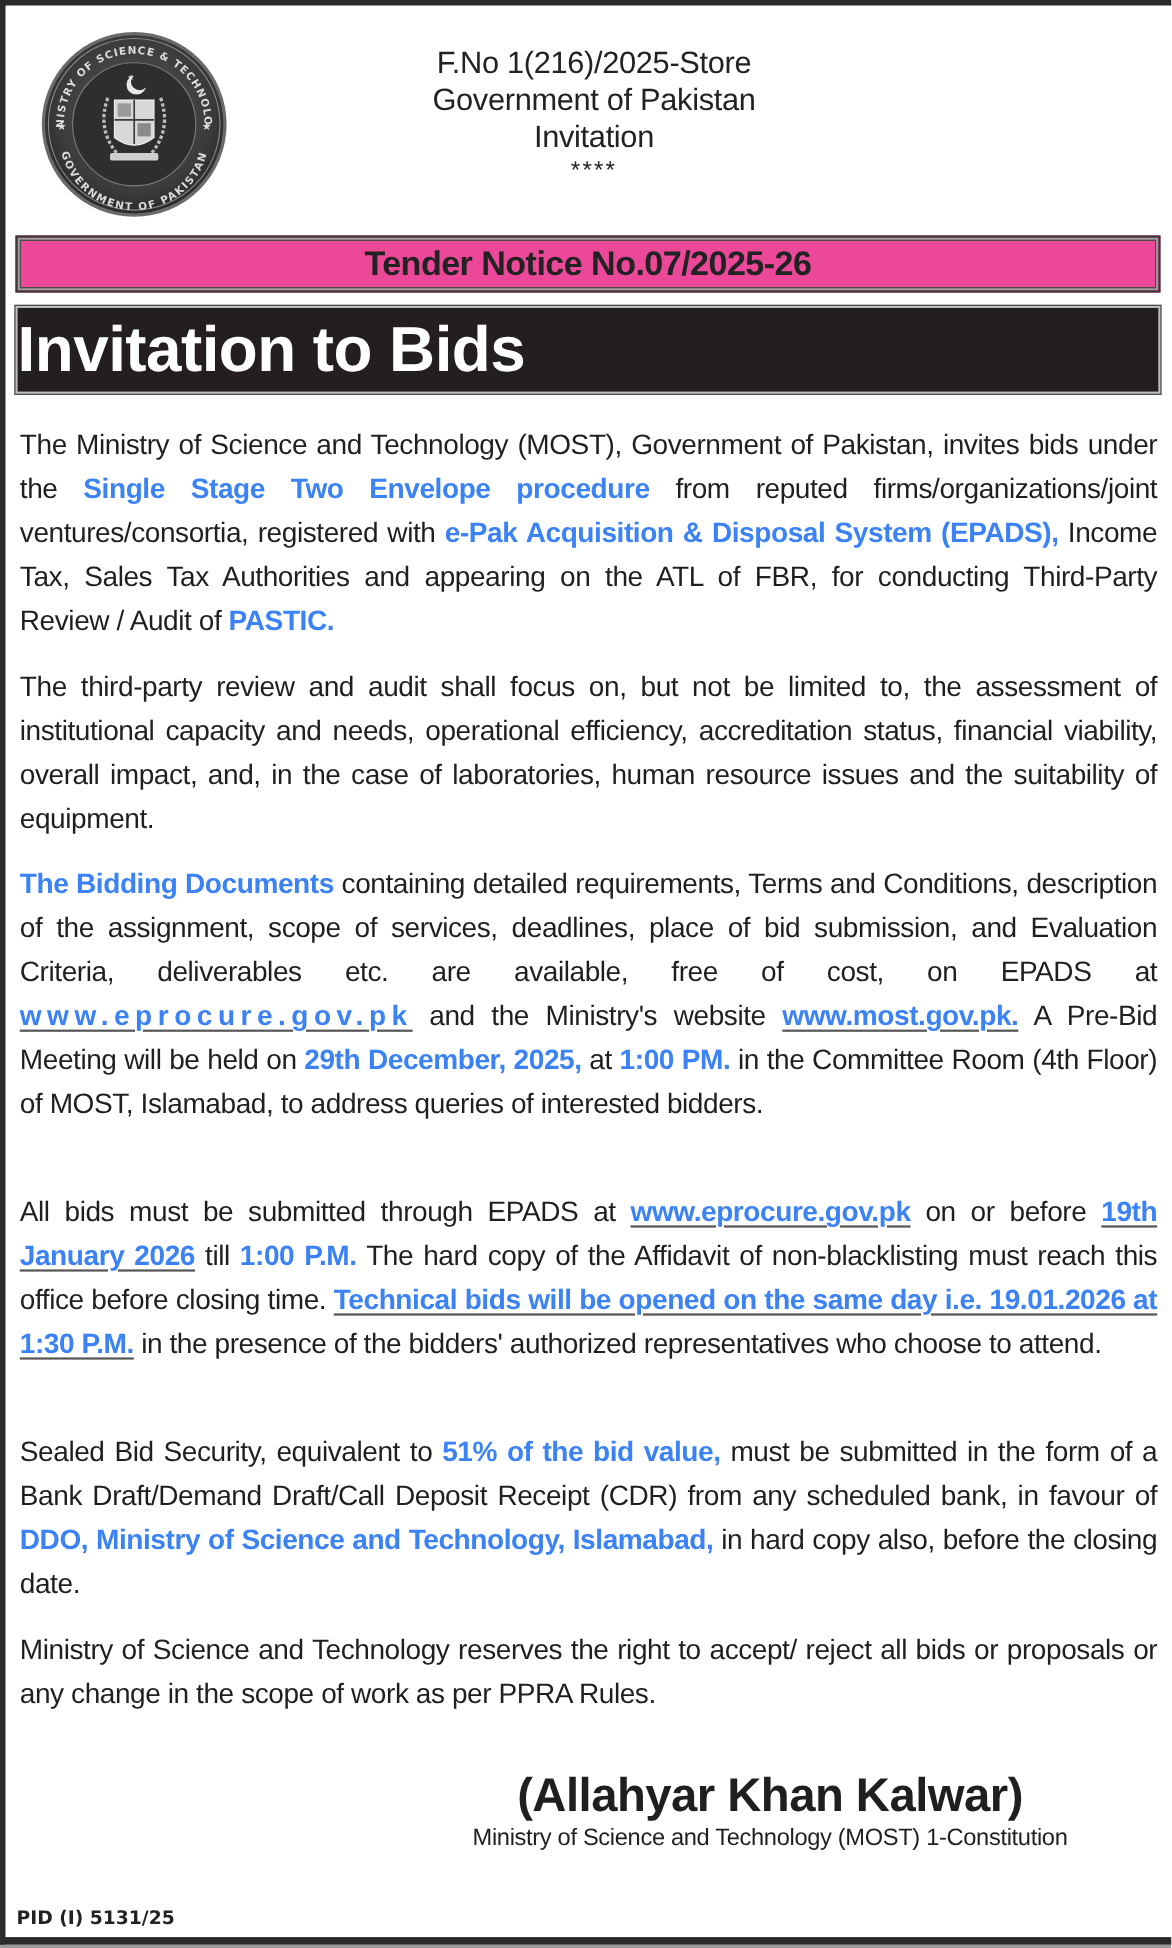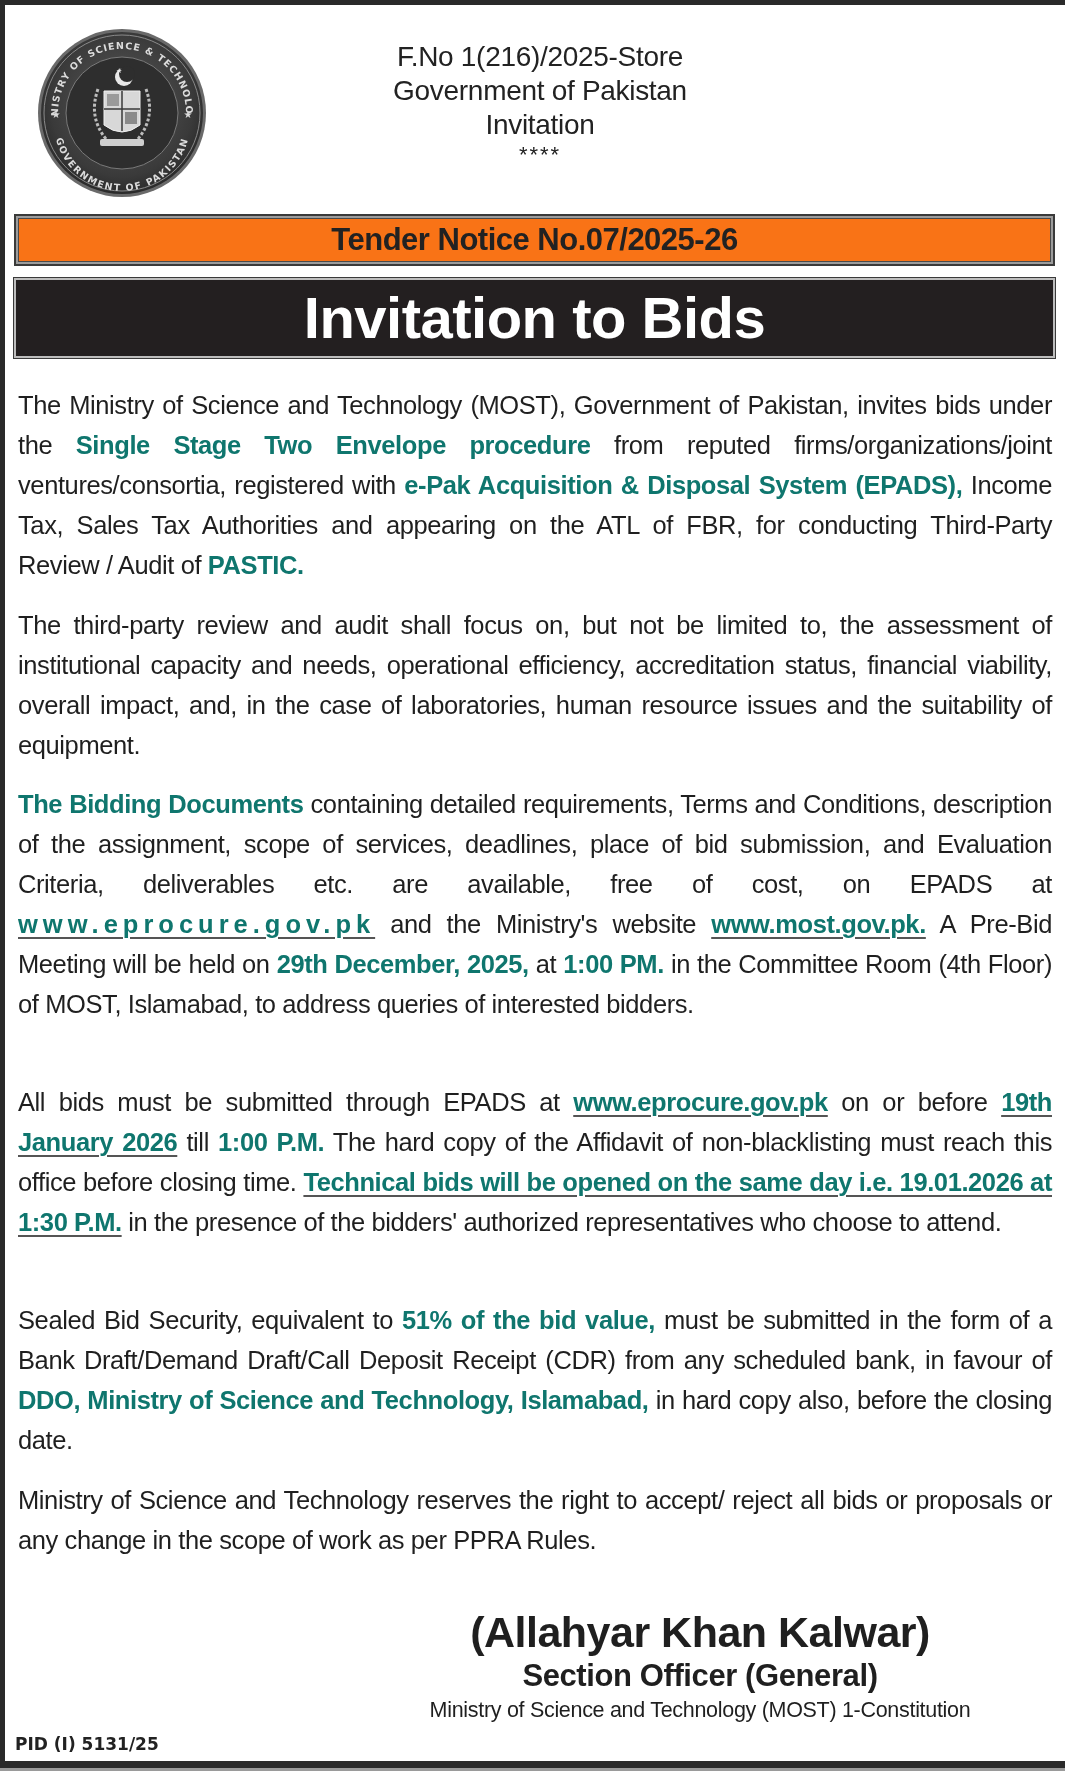--- a/index.html
+++ b/index.html
@@ -11,35 +11,35 @@
   .frame-bottom-shadow { position: absolute; left: 0; top: 1768px; width: 1065px; height: 3px; background: #9a9a9a; }
 
   .logo { position: absolute; left: 36px; top: 27px; width: 172px; height: 172px; }
 
   .header { position: absolute; left: 200px; width: 680px; top: 40px; text-align: center;
             font-size: 28px; line-height: 34px; color: #222; letter-spacing: -0.3px; }
   .header div { white-space: nowrap; }
   .header .stars { font-size: 22px; line-height: 22px; letter-spacing: 2px; margin-top: 2px; }
 
   .tender-box { position: absolute; left: 14px; top: 214px; width: 1037px; height: 48px;
-                background: #f97316; border: 2px solid #3a3a3a;
+                background: #ec4899; border: 2px solid #3a3a3a;
                 box-shadow: inset 0 0 0 2px #9c9c9c, inset 0 0 0 3px #4a4a4a;
                 text-align: center; }
   .tender-box span { display: inline-block; font-weight: bold; font-size: 31px; line-height: 48px; color: #222; letter-spacing: -0.5px; }
 
   .itb-box { position: absolute; left: 14px; top: 278px; width: 1037px; height: 76px;
              background: #231f20; border: 2px solid #bdbdbd;
              box-shadow: 0 0 0 1px #3a3a3a;
-             text-align: center; }
+             }
   .itb-box span { display: inline-block; font-weight: bold; font-size: 58px; line-height: 76px; color: #ffffff; letter-spacing: -0.5px; }
 
   .body-text { position: absolute; left: 18px; width: 1034px; font-size: 25.5px; line-height: 40px;
                color: #1f1f1f; text-align: justify; letter-spacing: -0.4px; }
   .body-text p { margin: 0; }
-  .body-text b { color: #0f766e; }
+  .body-text b { color: #3b82f6; }
   .u { text-decoration: underline; text-decoration-color: #555; text-underline-offset: 4px; text-decoration-thickness: 2px; }
   .spaced { letter-spacing: 5px; }
   .p1 { top: 385px; }
   .p2 { top: 605px; }
   .p3 { top: 784px; }
   .p4 { top: 1082px; }
   .p5 { top: 1300px; }
   .p6 { top: 1480px; }
 
   .signature { position: absolute; left: 340px; width: 720px; top: 1608px; text-align: center; color: #1f1f1f; }
@@ -136,17 +136,16 @@
 <div class="body-text p5">
   <p><span>Sealed Bid Security, equivalent to </span><b>51% of the bid value,</b><span> must be submitted in the form of a Bank Draft/Demand Draft/Call Deposit Receipt (CDR) from any scheduled bank, in favour of </span><b>DDO, Ministry of Science and Technology, Islamabad,</b><span> in hard copy also, before the closing date.</span></p>
 </div>
 
 <div class="body-text p6">
   <p><span>Ministry of Science and Technology reserves the right to accept/ reject all bids or proposals or any change in the scope of work as per PPRA Rules.</span></p>
 </div>
 
 <div class="signature">
   <div class="sig-name">(Allahyar Khan Kalwar)</div>
-  <div class="sig-title">Section Officer (General)</div>
   <div class="sig-addr">Ministry of Science and Technology (MOST) 1-Constitution</div>
 </div>
 
 <div class="pid">PID (I) 5131/25</div>
 
 </body></html>

